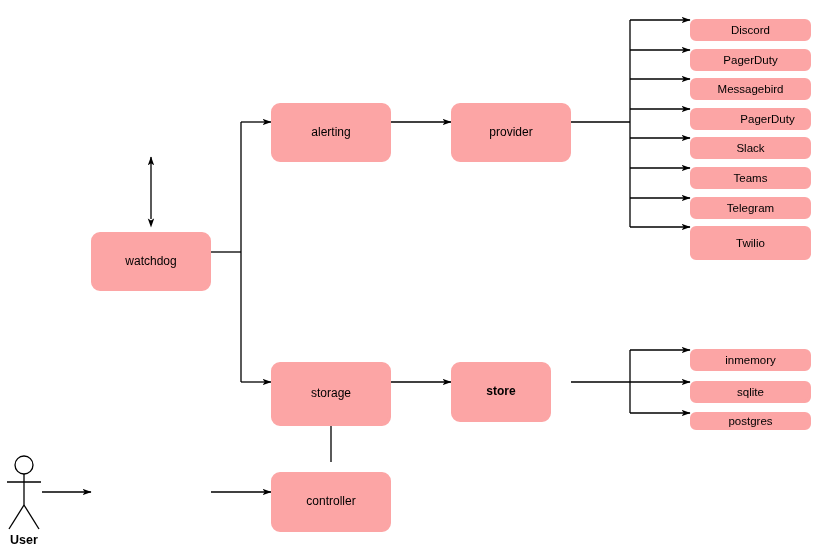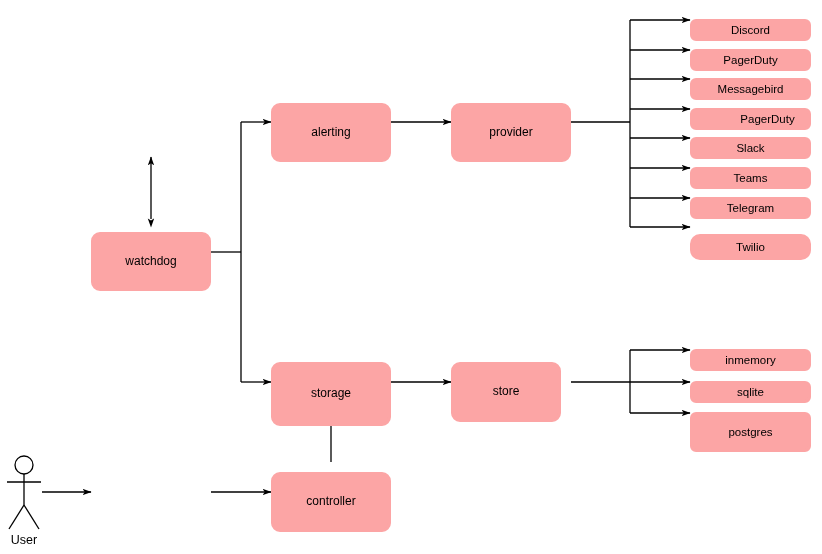--- a/index.html
+++ b/index.html
@@ -131,21 +131,21 @@
   </div>
 
   <div class="node main" style="left:451px; top:93px; width:120px; height:59px;">
     <span class="node-label">provider</span>
   </div>
 
   <div class="node main" style="left:271px; top:352px; width:120px; height:64px;justify-content:center;">
     <span class="node-label">storage</span>
   </div>
 
-  <div class="node main" style="left:451px; top:352px; width:110px; height:60px;">
+  <div class="node main" style="left:451px; top:352px; width:100px; height:60px;font-weight:bold;">
     <span class="node-label">store</span>
   </div>
 
 
   <div class="node main" style="left:271px; top:462px; width:120px; height:60px;">
     <span class="node-label">controller</span>
   </div>
 
   <div class="node leaf" style="left:690px; top:9px; width:121px; height:22px;">
     <span class="node-label">Discord</span>
@@ -161,29 +161,29 @@
   </div>
   <div class="node leaf" style="left:690px; top:127px; width:121px; height:22px;text-align:center;">
     <span class="node-label">Slack</span>
   </div>
   <div class="node leaf" style="left:690px; top:157px; width:121px; height:22px;">
     <span class="node-label">Teams</span>
   </div>
   <div class="node leaf" style="left:690px; top:187px; width:121px; height:22px;">
     <span class="node-label">Telegram</span>
   </div>
-  <div class="node leaf" style="left:690px; top:224px; width:121px; height:26px;border-radius:10px;">
+  <div class="node leaf" style="left:690px; top:216px; width:121px; height:34px;">
     <span class="node-label">Twilio</span>
   </div>
 
   <div class="node leaf" style="left:690px; top:339px; width:121px; height:22px;">
     <span class="node-label">inmemory</span>
   </div>
   <div class="node leaf" style="left:690px; top:371px; width:121px; height:22px;text-align:right;">
     <span class="node-label">sqlite</span>
   </div>
-  <div class="node leaf" style="left:690px; top:402px; width:121px; height:40px;">
+  <div class="node leaf" style="left:690px; top:402px; width:121px; height:18px;">
     <span class="node-label">postgres</span>
   </div>
 
-  <div class="actor-caption" style="left:0px; top:533px; width:48px;">User</div>
+  <div class="actor-caption" style="left:0px; top:533px; width:48px;font-weight:bold;">User</div>
 
 </div>
 
 </body></html>

